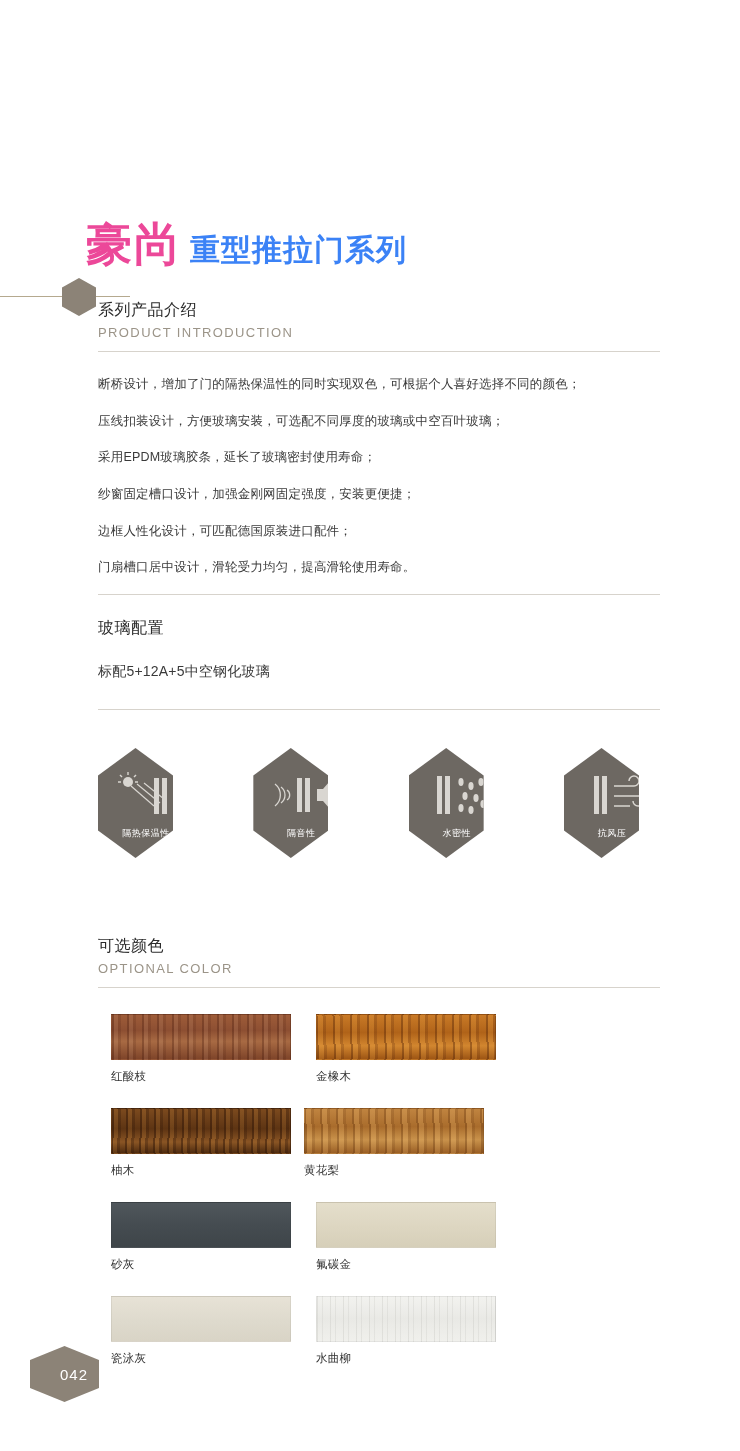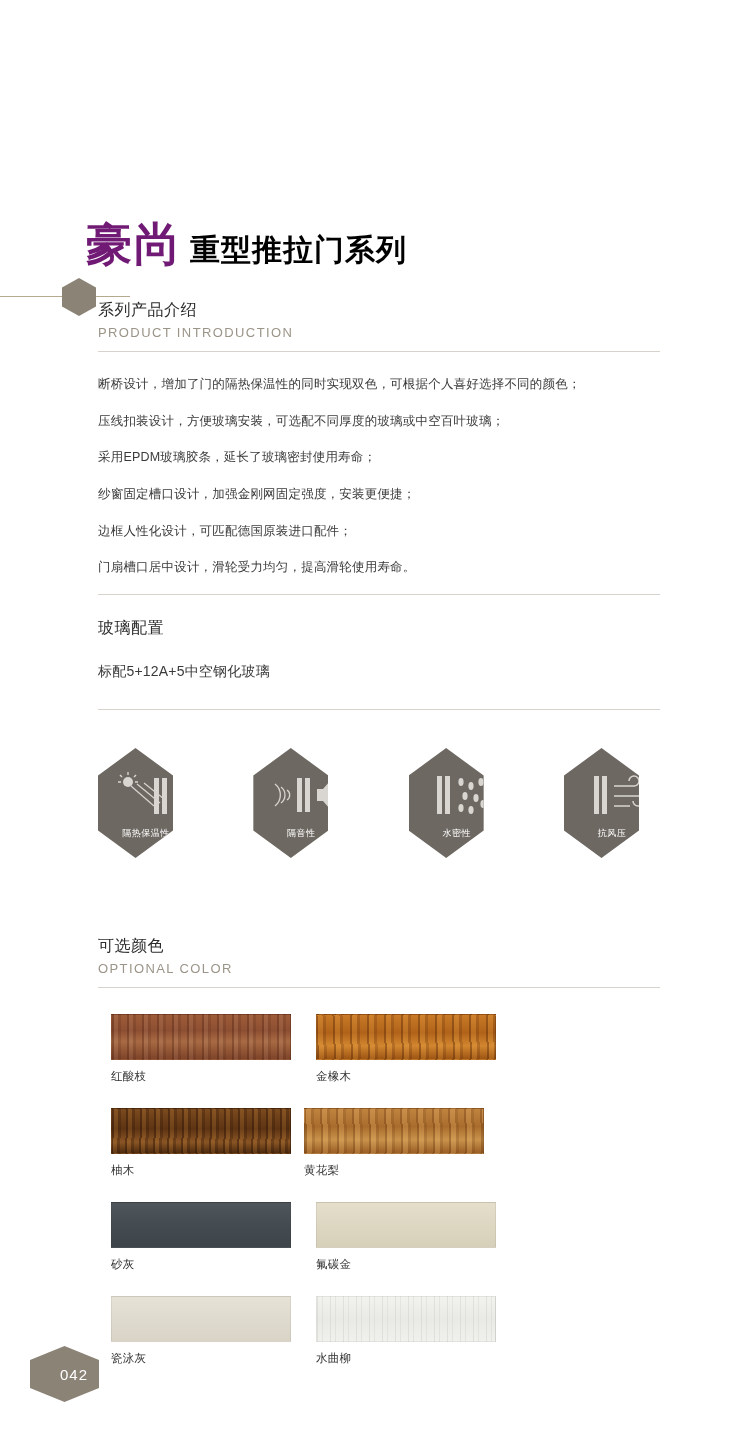--- a/index.html
+++ b/index.html
@@ -46,29 +46,29 @@
     left: 86px;
     top: 122px;
     display: flex;
     align-items: baseline;
   }
   .title-brand {
     font-family: "Liberation Serif", serif;
     font-weight: bold;
     font-size: 46px;
     letter-spacing: 2px;
-    color: #701a75;
+    color: #ec4899;
     line-height: 1;
   }
   .title-main {
     font-family: "Liberation Serif", serif;
     font-weight: bold;
     font-size: 30px;
     letter-spacing: 1px;
-    color: #000000;
+    color: #3b82f6;
     line-height: 1;
     margin-left: 8px;
   }
   .title-en {
     position: absolute;
     left: 98px;
     top: 188px;
     font-size: 18px;
     letter-spacing: 2.6px;
     color: #9a9287;

